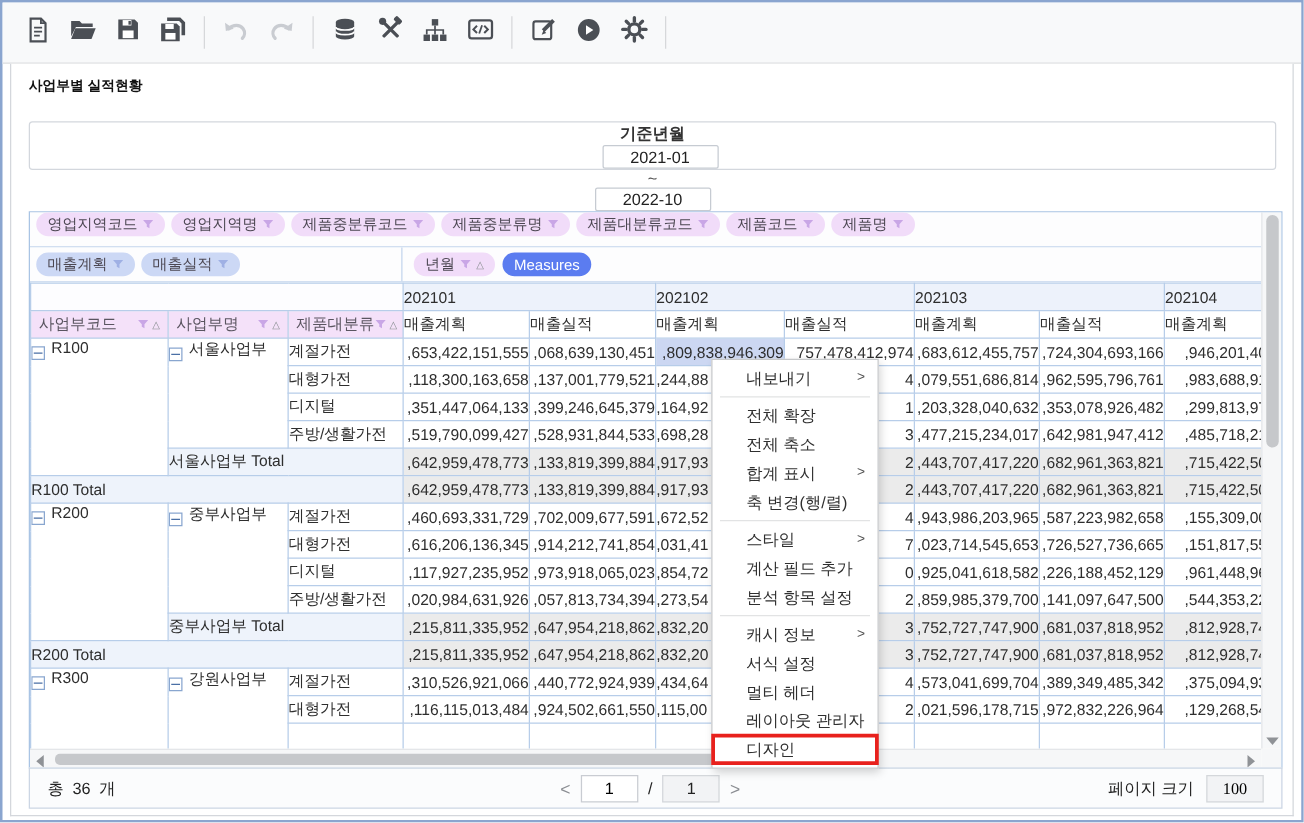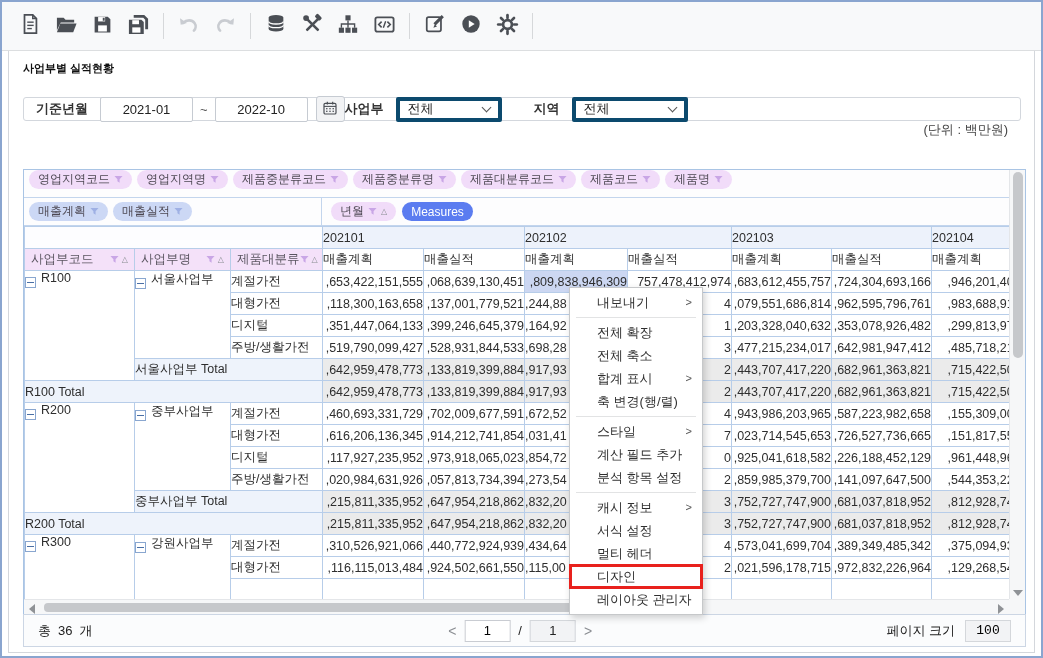--- a/index.html
+++ b/index.html
@@ -11,22 +11,22 @@
   .toolbar { position:absolute; left:0; top:0; right:0; height:49px; background:#f8f9fa;
              border-bottom:1px solid #dcdee0; display:flex; align-items:center; padding-left:10px; }
   .tbtn { width:36px; height:36px; display:flex; align-items:center; justify-content:center; border-radius:3px; }
   .tdiv { width:1px; height:26px; background:#d6d8da; margin:0 7px; }
 
   
   .panel { position:absolute; left:6px; right:6px; top:49px; bottom:3px; background:#fff;
            border-left:1px solid #d4d7dc; border-right:1px solid #d4d7dc; border-bottom:1px solid #d4d7dc; }
   .page-title { position:absolute; left:14px; top:10px; font-size:11px; font-weight:bold; color:#111; }
 
-  .filter-bar { position:absolute; left:14px; right:13px; top:46px; height:24px; border:1px solid #d3d7dd;
-                border-radius:3px; display:flex; align-items:center; padding:0 12px; font-size:13px; color:#222; }
+  .filter-bar { position:absolute; left:14px; right:13px; top:46px; height:39px; border:1px solid #d3d7dd;
+                border-radius:3px; display:flex; align-items:center; padding:0 12px; font-size:13px; color:#222;flex-direction:column; }
   .flabel { font-weight:bold; color:#333; }
   .finput { width:93px; height:25px; border:1px solid #c6cbd2; border-radius:2px; text-align:center;
             font-size:13px; color:#222; font-family:"Liberation Sans", sans-serif; background:#fff; }
   .tilde { margin:0 7px; color:#555; }
   .calbtn { width:29px; height:26px; margin-left:8px; background:#f2f3f5; border:1px solid #c6cbd2;
             border-radius:3px; display:flex; align-items:center; justify-content:center; }
   .select { height:25px; border:4px solid #0c4a6e; border-radius:2px; display:flex; align-items:center;
             padding:0 8px; position:relative; background:#fff; }
   .select .val { flex:1; }
   .chev { width:7px; height:7px; border-right:1.6px solid #555; border-bottom:1.6px solid #555;
@@ -88,21 +88,21 @@
                background:#fbfcfd; display:flex; align-items:center; padding:0 14px; font-size:13px; color:#222; }
   .total-group { display:flex; align-items:center; gap:7px; }
   .pager { position:absolute; left:50%; transform:translateX(-53%); display:flex; align-items:center; gap:8px; }
   .pager .arrow { color:#8a8d92; font-size:14px; }
   .pg-input { width:46px; height:22px; border:1px solid #c9ccd2; text-align:center; font-size:13px;
               font-family:"Liberation Sans", sans-serif; background:#fff; }
   .pg-box { width:46px; height:22px; border:1px solid #d4d7db; background:#f2f3f5; display:flex;
             align-items:center; justify-content:center; }
   .size-group { margin-left:auto; display:flex; align-items:center; gap:10px; }
   .size-box { width:46px; height:22px; border:1px solid #d4d7db; background:#f2f3f5; text-align:center;
-              font-size:13px; font-family:Liberation Mono, monospace; }
+              font-size:13px; font-family:Liberation Serif, serif; }
 
   
   .ctx { position:absolute; left:567px; top:285px; width:134px; background:#fff; border:1px solid #c6c8ca;
          box-shadow:2px 3px 7px rgba(0,0,0,.18); padding:3px 0; z-index:20; }
   .ctx-item { height:23px; line-height:23px; padding-left:27px; font-size:13px; color:#2f2f2f; position:relative; }
   .ctx-item .sub { position:absolute; right:10px; top:0; color:#555; font-size:11px; }
   .ctx-sep { height:1px; background:#e2e3e4; margin:3px 6px; }
   .ctx-item.hl { outline:3px solid #e8211d; outline-offset:-2px; }
 </style>
 </head>
@@ -605,17 +605,17 @@
       <div class="ctx-item">합계 표시<span class="sub">&gt;</span></div>
       <div class="ctx-item">축 변경(행/렬)</div>
       <div class="ctx-sep"></div>
       <div class="ctx-item">스타일<span class="sub">&gt;</span></div>
       <div class="ctx-item">계산 필드 추가</div>
       <div class="ctx-item">분석 항목 설정</div>
       <div class="ctx-sep"></div>
       <div class="ctx-item">캐시 정보<span class="sub">&gt;</span></div>
       <div class="ctx-item">서식 설정</div>
       <div class="ctx-item">멀티 헤더</div>
+      <div class="ctx-item">레이아웃 관리자</div>
       <div class="ctx-item hl">디자인</div>
-      <div class="ctx-item">레이아웃 관리자</div>
     </div>
 
 </div>
 
 </body></html>

